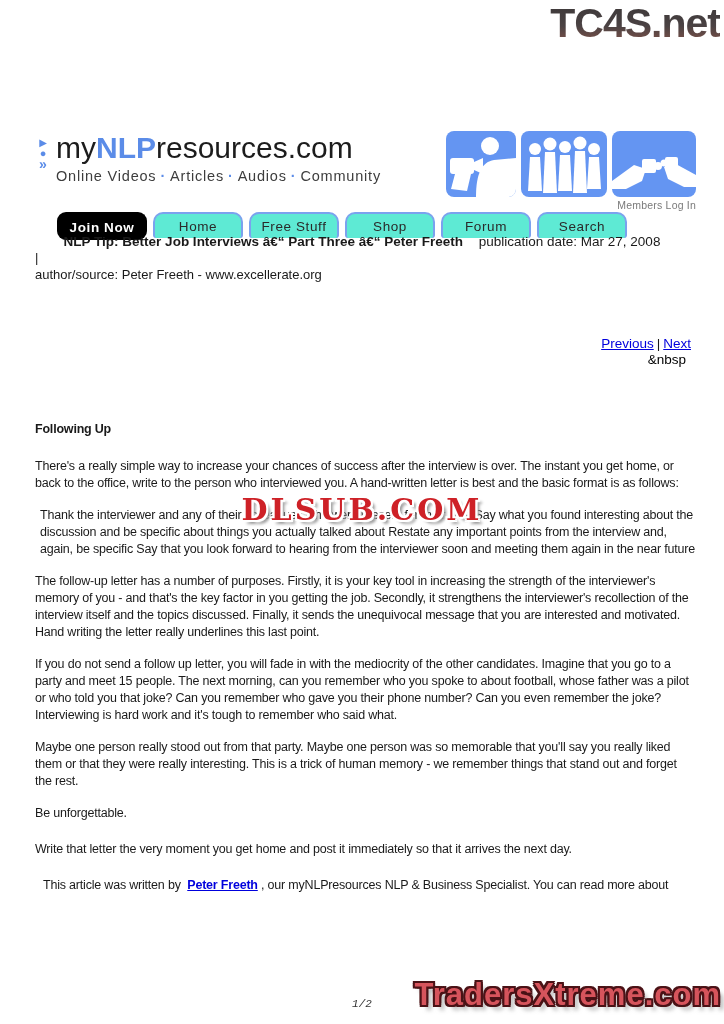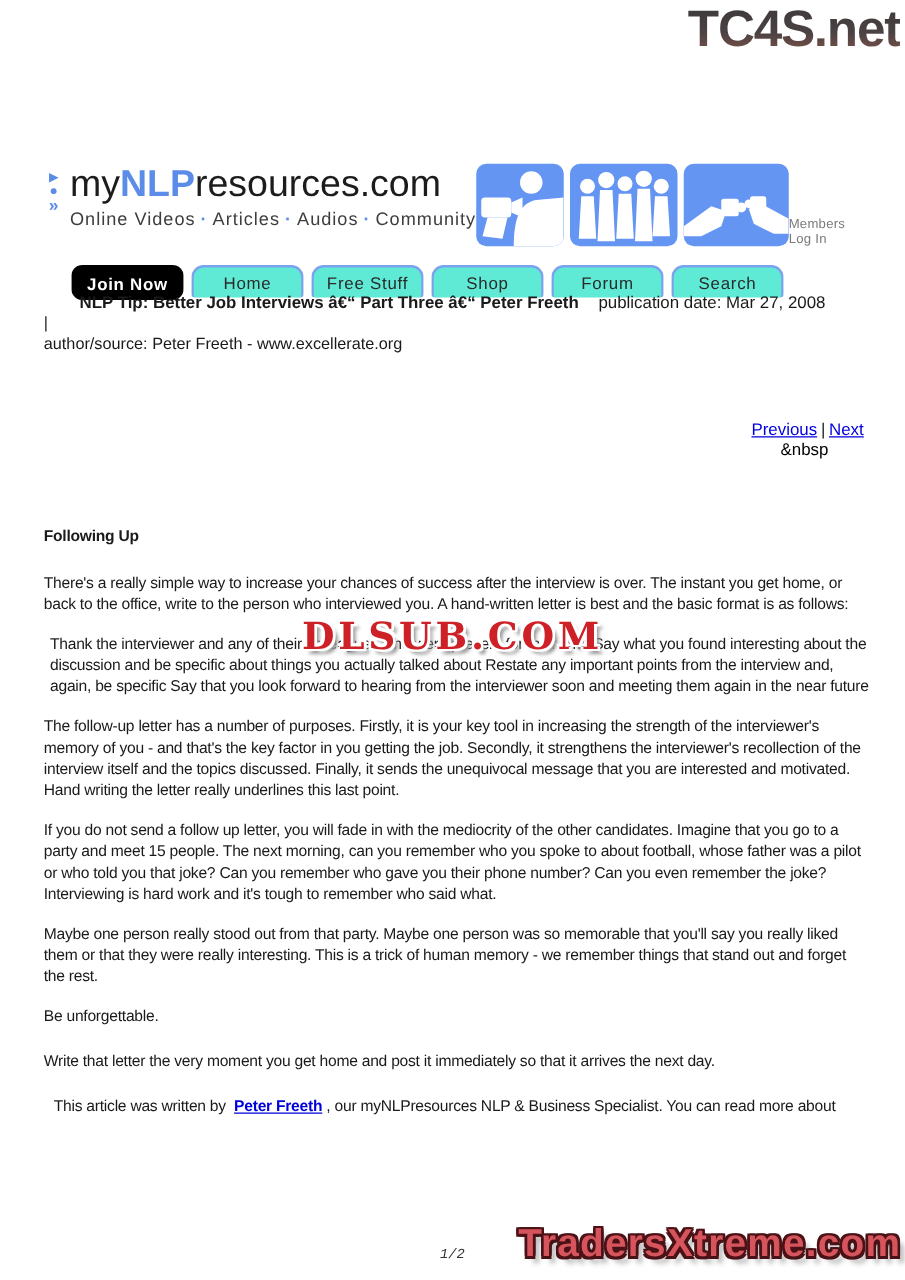--- a/index.html
+++ b/index.html
@@ -27,40 +27,40 @@
   .site-header{position:absolute;top:131px;left:35px;right:28px;display:flex;
           justify-content:space-between;align-items:flex-start;}
   .logo-area{display:flex;align-items:flex-start;gap:5px;cursor:pointer;}
   .logo-icon{display:flex;flex-direction:column;align-items:center;width:16px;padding-top:6px;
           color:#5b8ce8;line-height:11px;}
   .logo-icon .g1{font-size:10px;} .logo-icon .g2{font-size:11px;} .logo-icon .g3{font-size:14px;font-weight:700;}
   .logo-text{font-size:30px;letter-spacing:0px;color:#1c1c1c;line-height:34px;white-space:nowrap;}
   .logo-text .nlp{color:#5b8ce8;font-weight:700;}
   .tagline{margin-top:3px;font-size:14.5px;color:#3d3d3d;letter-spacing:0.8px;white-space:nowrap;}
   .tagline .dot{color:#5b8ce8;font-weight:700;margin:0 4px;}
-  .tiles-area{display:flex;flex-direction:row;align-items:flex-end;}
+  .tiles-area{display:flex;flex-direction:column;align-items:flex-end;}
   .tiles{display:flex;gap:5px;}
   .tile{background:#6495f2;border-radius:8px;overflow:hidden;}
   .tile svg{display:block;}
   .members{margin-top:2px;font-size:10.5px;color:#7a7a7a;letter-spacing:0.2px;}
 
   
   .nav-tabs{position:absolute;top:212px;left:57px;display:flex;gap:6px;z-index:2;}
   .tab{width:86px;height:24px;background:#5eead4;border:2px solid #7ba2ee;border-bottom:none;
        border-radius:10px 10px 3px 3px;display:flex;align-items:center;justify-content:center;
        font-size:13.5px;color:#2a2a2a;letter-spacing:0.6px;cursor:pointer;}
   .tab.active{background:#000;border-color:#000;color:#fff;font-weight:700;border-radius:9px;height:26px;}
 
   
   .title-line{position:absolute;top:234px;left:0;width:100%;text-align:center;font-size:13.5px;z-index:3;}
   .title-line .ttl{font-weight:700;}
   .title-line .pub{margin-left:12px;}
   .pipe-char{position:absolute;top:250px;left:35px;font-size:13px;}
   .author-line{position:absolute;top:267px;left:35px;font-size:13px;}
-  .pager{position:absolute;top:336px;right:33px;text-align:center;font-size:13.5px;line-height:16px;}
+  .pager{position:absolute;top:336px;right:33px;text-align:right;font-size:13.5px;line-height:16px;}
   .pager a{color:#0000dd;text-decoration:underline;cursor:pointer;}
   .pager .sep{color:#1a1a1a;margin:0 3px;}
   .pager .nbsp{margin-right:5px;color:#000000;}
   .byline{position:absolute;top:389px;left:0;width:100%;text-align:center;font-weight:700;font-size:12.5px;}
 
   
   .content{position:absolute;top:422px;left:35px;width:660px;font-size:12.5px;line-height:17px;
            letter-spacing:-0.2px;z-index:1;}
   .content h3{margin:0 0 21px 0;font-size:12.5px;line-height:15px;}
   .content p{margin:0 0 15px 0;}

